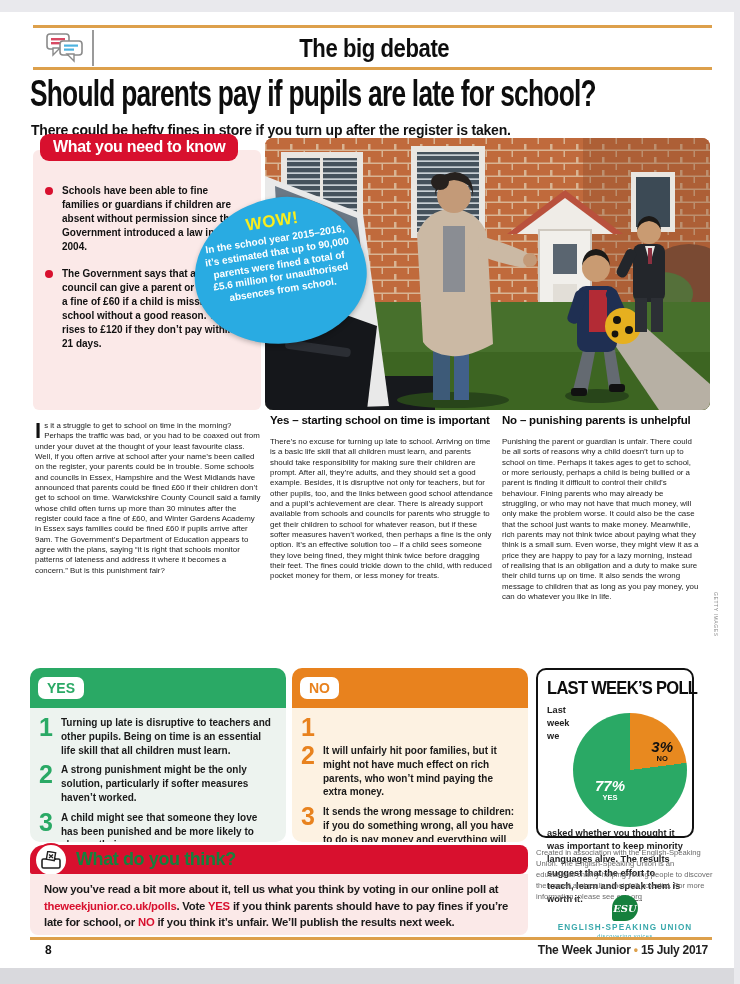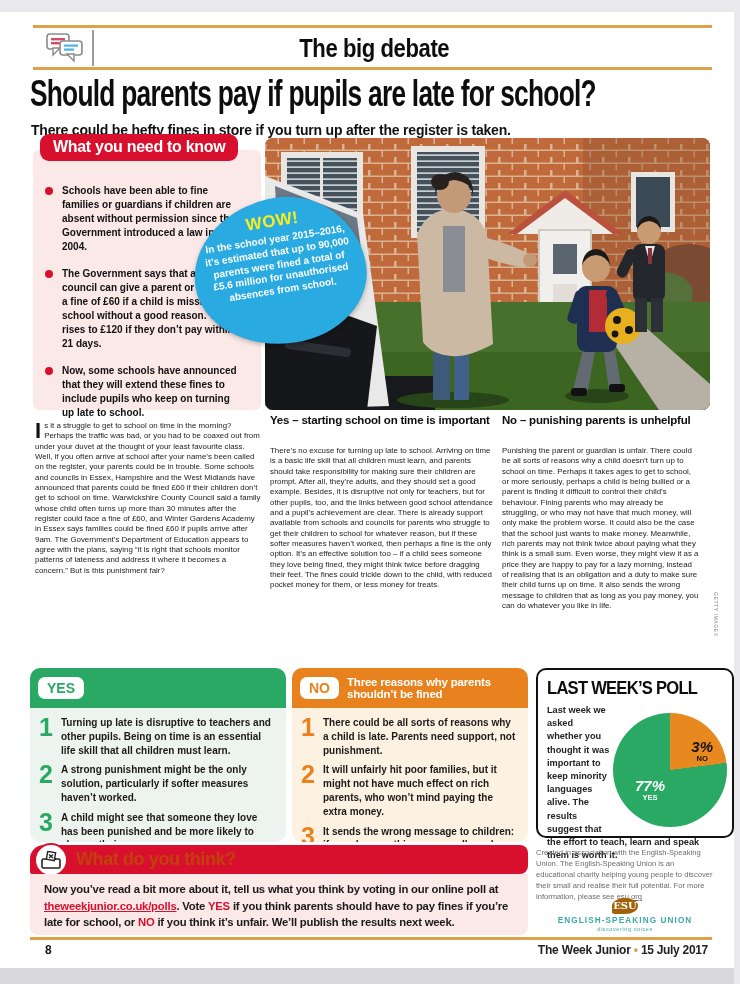--- a/index.html
+++ b/index.html
@@ -31,21 +31,21 @@
   #photo { left:265px; top:138px; width:445px; height:272px; border-radius:8px; overflow:hidden; background:#c06a3c; }
   #photo-caption { right:40px; top:372px; width:108px; background:#f6f5f2; border:1px solid #cfcfc9; border-radius:7px; padding:4px 6px; font-size:9.5px; font-weight:800; text-align:center; color:#111; line-height:1.3; }
   #getty { left:713px; top:592px; writing-mode:vertical-rl; font-size:5px; color:#8a8a8a; letter-spacing:0.6px; }
 
   
   #wow { left:194px; top:198px; width:172px; height:146px; background:#29abe2; border-radius:54% 46% 47% 53% / 52% 55% 45% 48%; transform:rotate(-9deg); box-shadow:0 2px 5px rgba(0,0,0,0.25); text-align:center; padding-top:13px; }
   #wow-title { color:#f9ed1e; font-size:17px; font-weight:900; letter-spacing:0.5px; }
   #wow-text { color:#ffffff; font-size:10px; font-weight:800; line-height:12.8px; padding:2px 10px 0; }
 
   
-  .colhead { font-size:11.5px; font-weight:800; color:#0d0d0d; letter-spacing:-0.2px; margin-bottom:20px; white-space:nowrap; }
+  .colhead { font-size:11.5px; font-weight:800; color:#0d0d0d; letter-spacing:-0.2px; margin-bottom:11px; white-space:nowrap; }
   .coltext { font-size:7.9px; font-weight:500; color:#222; line-height:10.35px; text-align:left; }
   #intro-col { left:35px; top:421px; width:226px; }
   #yes-col { left:270px; top:414px; width:226px; }
   #no-col { left:502px; top:414px; width:197px; }
   #dropcap { float:left; font-size:22px; line-height:19px; font-weight:800; color:#111; margin:0 3px 0 0; }
 
   
   .reason-box { border-radius:10px; overflow:hidden; }
   #yes-box { left:30px; top:668px; width:256px; height:174px; }
   #no-box { left:292px; top:668px; width:236px; height:174px; }
@@ -59,44 +59,44 @@
   .rb-body { padding:8px 10px 6px 8px; height:134px; }
   #yes-box .rb-body { background:#edf3ef; }
   #no-box .rb-body { background:#fdf2e2; }
   .rb-item { display:flex; gap:7px; margin-bottom:6px; }
   .rb-num { font-size:25px; font-weight:800; line-height:22px; flex:0 0 16px; text-align:center; }
   #yes-box .rb-num { color:#2aa965; }
   #no-box .rb-num { color:#e8821e; }
   .rb-text { font-size:10px; font-weight:700; color:#1a1a1a; line-height:13.8px; }
 
   
-  #poll-box { left:536px; top:668px; width:198px; height:170px; background:#fff; border:2px solid #111; border-radius:10px; padding:8px 9px 10px; }
+  #poll-box { left:536px; top:668px; width:158px; height:170px; background:#fff; border:2px solid #111; border-radius:10px; padding:8px 9px 10px; }
   #poll-title { font-size:18px; font-weight:900; letter-spacing:-0.8px; color:#0d0d0d; transform:scaleX(0.92); transform-origin:left; white-space:nowrap; }
   #poll-body { margin-top:5px; font-size:9.2px; font-weight:600; color:#222; line-height:13.2px; }
   #poll-pie-wrap { float:right; width:114px; height:114px; margin:14px -4px 0 3px; position:relative; }
   #poll-pie { width:114px; height:114px; border-radius:50%; }
   .pie-label { position:absolute; text-align:center; line-height:1; }
   #pie-no { top:26px; right:14px; color:#111; }
   #pie-yes { bottom:26px; left:22px; color:#fff; }
   .pie-pct { font-size:15px; font-weight:900; font-style:italic; display:block; }
   .pie-word { font-size:7.5px; font-weight:800; display:block; margin-top:1px; }
 
   
   #wdyt-header { left:30px; top:845px; width:498px; height:29px; background:#d8102e; border-radius:14px 8px 8px 2px; }
-  #wdyt-title { position:absolute; left:76px; top:849px; color:#c2410c; font-size:18px; font-weight:900; letter-spacing:-0.4px; }
+  #wdyt-title { position:absolute; left:76px; top:849px; color:#15803d; font-size:18px; font-weight:900; letter-spacing:-0.4px; }
   #wdyt-icon { left:34px; top:843px; width:34px; height:34px; background:#fff; border:2.5px solid #d8102e; border-radius:50%; display:flex; align-items:center; justify-content:center; }
   #wdyt-body { left:30px; top:874px; width:498px; height:61px; background:#fbe9e8; border-radius:0 0 8px 8px; padding:7px 14px 0; font-size:11.3px; font-weight:800; color:#1a1a1a; line-height:16.5px; letter-spacing:-0.2px; }
-  .red-link { color:#d8102e; text-decoration:underline; cursor:pointer;text-align:right; }
+  .red-link { color:#d8102e; cursor:pointer;text-align:right; }
   .red-word { color:#d8102e; }
 
   
   #credits { left:536px; top:847px; width:178px; font-size:7.6px; color:#6b6b6b; line-height:11px; }
   #esu-link { text-decoration:underline; color:#6b6b6b; cursor:pointer; }
   #esu-logo-wrap { position:absolute; left:536px; top:895px; width:178px; text-align:center; }
-  #esu-circle { width:26px; height:16px; border-radius:50% 50% 50% 12%; background:#a16207; color:#fff; font-family:"DejaVu Serif", serif; font-size:10px; font-weight:700; display:inline-flex; align-items:center; justify-content:center; }
+  #esu-circle { width:26px; height:26px; border-radius:50% 50% 50% 12%; background:#15803d; color:#fff; font-family:"DejaVu Serif", serif; font-style:italic; font-size:10px; font-weight:700; display:inline-flex; align-items:center; justify-content:center; }
   #esu-name { margin-top:2px; color:#3aa9ac; font-size:8.2px; font-weight:800; letter-spacing:1.1px; }
   #esu-tagline { color:#3aa9ac; font-size:5.5px; letter-spacing:0.6px; margin-top:1px; }
 
   
   #rule-footer { left:30px; top:937px; width:682px; }
   #footer-page { left:45px; top:943px; font-size:12px; font-weight:800; color:#111; }
   #footer-right { right:32px; top:943px; font-size:12px; color:#222; }
   #footer-right .brand { font-weight:600; letter-spacing:-0.2px; }
   #footer-right .dot { color:#dda04b; font-weight:900; margin:0 3px; }
   #footer-right .date { font-weight:900; letter-spacing:-0.3px; }
@@ -126,21 +126,20 @@
   <div id="section-title" class="abs"><span>The big debate</span></div>
   <div id="rule-mid" class="rule"></div>
   <h1 id="headline" class="abs">Should parents pay if pupils are late for school?</h1>
   <div id="subhead" class="abs">There could be hefty fines in store if you turn up after the register is taken.</div>
 
   <div id="ntk-box" class="abs"></div>
   <div id="ntk-pill" class="abs">What you need to know</div>
   <div id="ntk-list" class="abs">
     <div class="ntk-item">Schools have been able to fine families or guardians if children are absent without permission since the Government introduced a law in 2004.</div>
     <div class="ntk-item">The Government says that a local council can give a parent or guardian a fine of £60 if a child is missing school without a good reason. This rises to £120 if they don’t pay within 21 days.</div>
-    <div class="ntk-item">Now, some schools have announced that they will extend these fines to include pupils who keep on turning up late to school.</div>
   </div>
 
   <div id="photo" class="abs">
     <svg width="445" height="272" viewBox="0 0 445 272">
       <defs>
         <pattern id="brick" width="26" height="13" patternUnits="userSpaceOnUse">
           <rect width="26" height="13" fill="#c06a3c"></rect>
           <rect y="11.5" width="26" height="1.5" fill="#d8b493"></rect>
           <rect x="12.5" y="0" width="1.5" height="6" fill="#d8b493"></rect>
           <rect x="0" y="6" width="1.5" height="6" fill="#d8b493"></rect>
@@ -256,26 +255,24 @@
       <div class="rb-item">
         <span class="rb-num">3</span>
         <span class="rb-text">A child might see that someone they love has been punished and be more likely to change their ways.</span>
       </div>
     </div>
   </div>
 
   <div id="no-box" class="abs reason-box">
     <div class="rb-header">
       <span class="rb-badge">NO</span>
-      <span class="rb-title">Three reasons why parents shouldn’t be fined</span>
     </div>
     <div class="rb-body">
       <div class="rb-item">
         <span class="rb-num">1</span>
-        <span class="rb-text">There could be all sorts of reasons why a child is late. Parents need support, not punishment.</span>
       </div>
       <div class="rb-item">
         <span class="rb-num">2</span>
         <span class="rb-text">It will unfairly hit poor families, but it might not have much effect on rich parents, who won’t mind paying the extra money.</span>
       </div>
       <div class="rb-item">
         <span class="rb-num">3</span>
         <span class="rb-text">It sends the wrong message to children: if you do something wrong, all you have to do is pay money and everything will be all right.</span>
       </div>
     </div>

